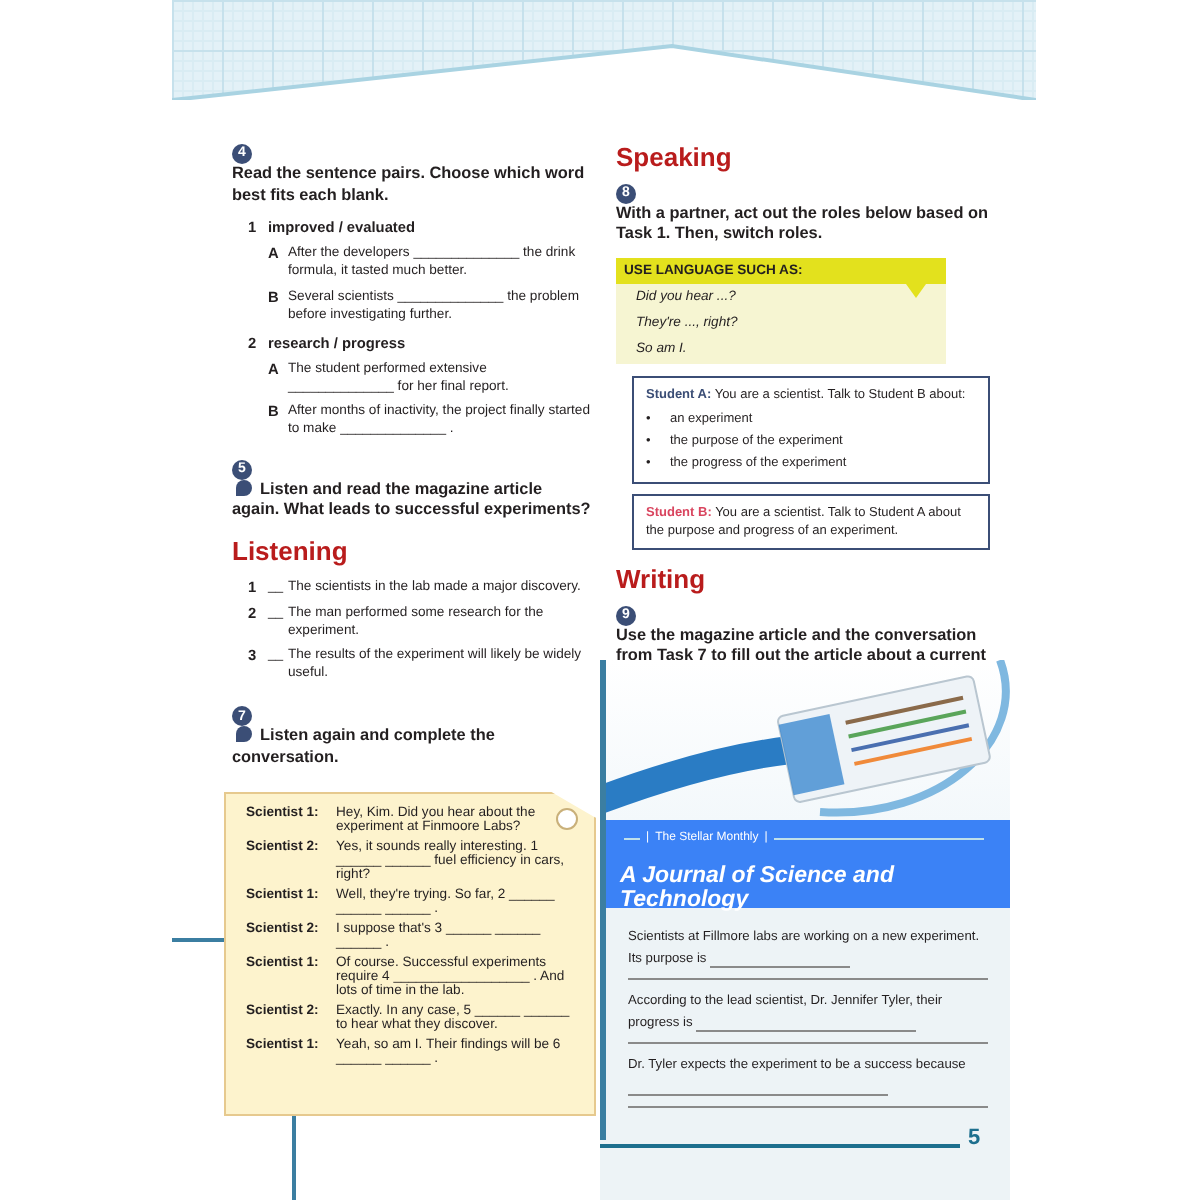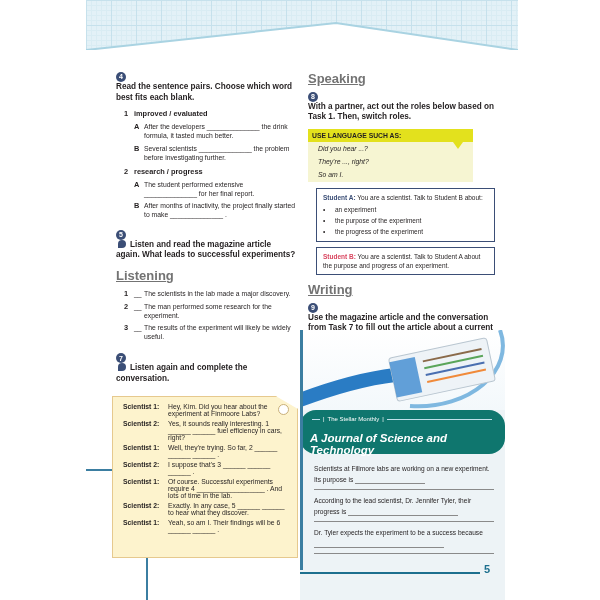--- a/index.html
+++ b/index.html
@@ -30,21 +30,21 @@
   .num {
     flex: 0 0 auto; width: 10px; height: 10px; border-radius: 50%;
     background: #3b4e76; color: #fff; font-size: 7px; font-weight: bold;
     display: inline-flex; align-items: center; justify-content: center;
     margin-right: 3px; margin-top: 0px;
   }
   .speaker-icon {
     display: inline-block; width: 8px; height: 8px; border-radius: 50% 50% 50% 0;
     background: #3b4e76; margin: 0 4px 0 2px; vertical-align: -1px;
   }
-  .section-title { font-size: 13px; font-weight: bold; color: #737373; margin: 6px 0 4px; text-decoration: underline; }
+  .section-title { font-size: 13px; font-weight: bold; color: #b91c1c; margin: 6px 0 4px; }
 
   .sub-head { font-weight: bold; margin: 3px 0 3px 8px; }
   .sub-head .n { display: inline-block; width: 10px; }
   .pair { display: flex; margin: 0 0 3px 18px; }
   .pair .l { flex: 0 0 10px; font-weight: bold; }
   .pair .t { flex: 1; font-size: 6.8px; }
 
   .tf-row { display: flex; margin: 0 0 3px 8px; font-size: 6.8px; }
   .tf-row .n { flex: 0 0 10px; font-weight: bold; font-size: 7.4px; }
   .tf-row .blank { flex: 0 0 10px; }
@@ -86,21 +86,21 @@
   .role-box li { display: flex; padding: 1px 0; }
   .role-box li::before { content: "•"; width: 12px; }
 
   
   .article { position: absolute; left: 300px; top: 330px; width: 205px; height: 270px; background: #edf3f6; }
   .cable {
     position: absolute; left: 0; top: 0; width: 205px; height: 80px;
     background: linear-gradient(180deg, #ffffff 0%, #f3f8fb 100%);
     overflow: hidden;
   }
-  .article-banner { position: absolute; left: 0; top: 80px; width: 205px; height: 44px; background: #0f766e; border-radius: 16px; }
+  .article-banner { position: absolute; left: 0; top: 80px; width: 205px; height: 44px; background: #3b82f6; }
   .banner-small {
     position: absolute; left: 12px; top: 6px; font-size: 6px; color: #fff; display: flex; align-items: center; gap: 3px;
   }
   .banner-small .rule { display: inline-block; height: 1px; background: #bfe0ea; }
   .banner-title { position: absolute; left: 10px; top: 22px; font-size: 11.5px; font-weight: bold; font-style: italic; color: #fff; }
   .article-body { position: absolute; left: 14px; top: 134px; width: 180px; font-size: 6.6px; line-height: 1.45; }
   .fill { display: inline-block; border-bottom: 1px solid #8a8a8a; vertical-align: bottom; }
   .fill-line { border-bottom: 1px solid #8a8a8a; height: 6px; margin-bottom: 6px; }
   .read-more { font-size: 10px; color: #1d6f8e; margin-top: 2px; }
   .read-more b { font-family: "DejaVu Sans", sans-serif; font-weight: bold; font-size: 10px; }

